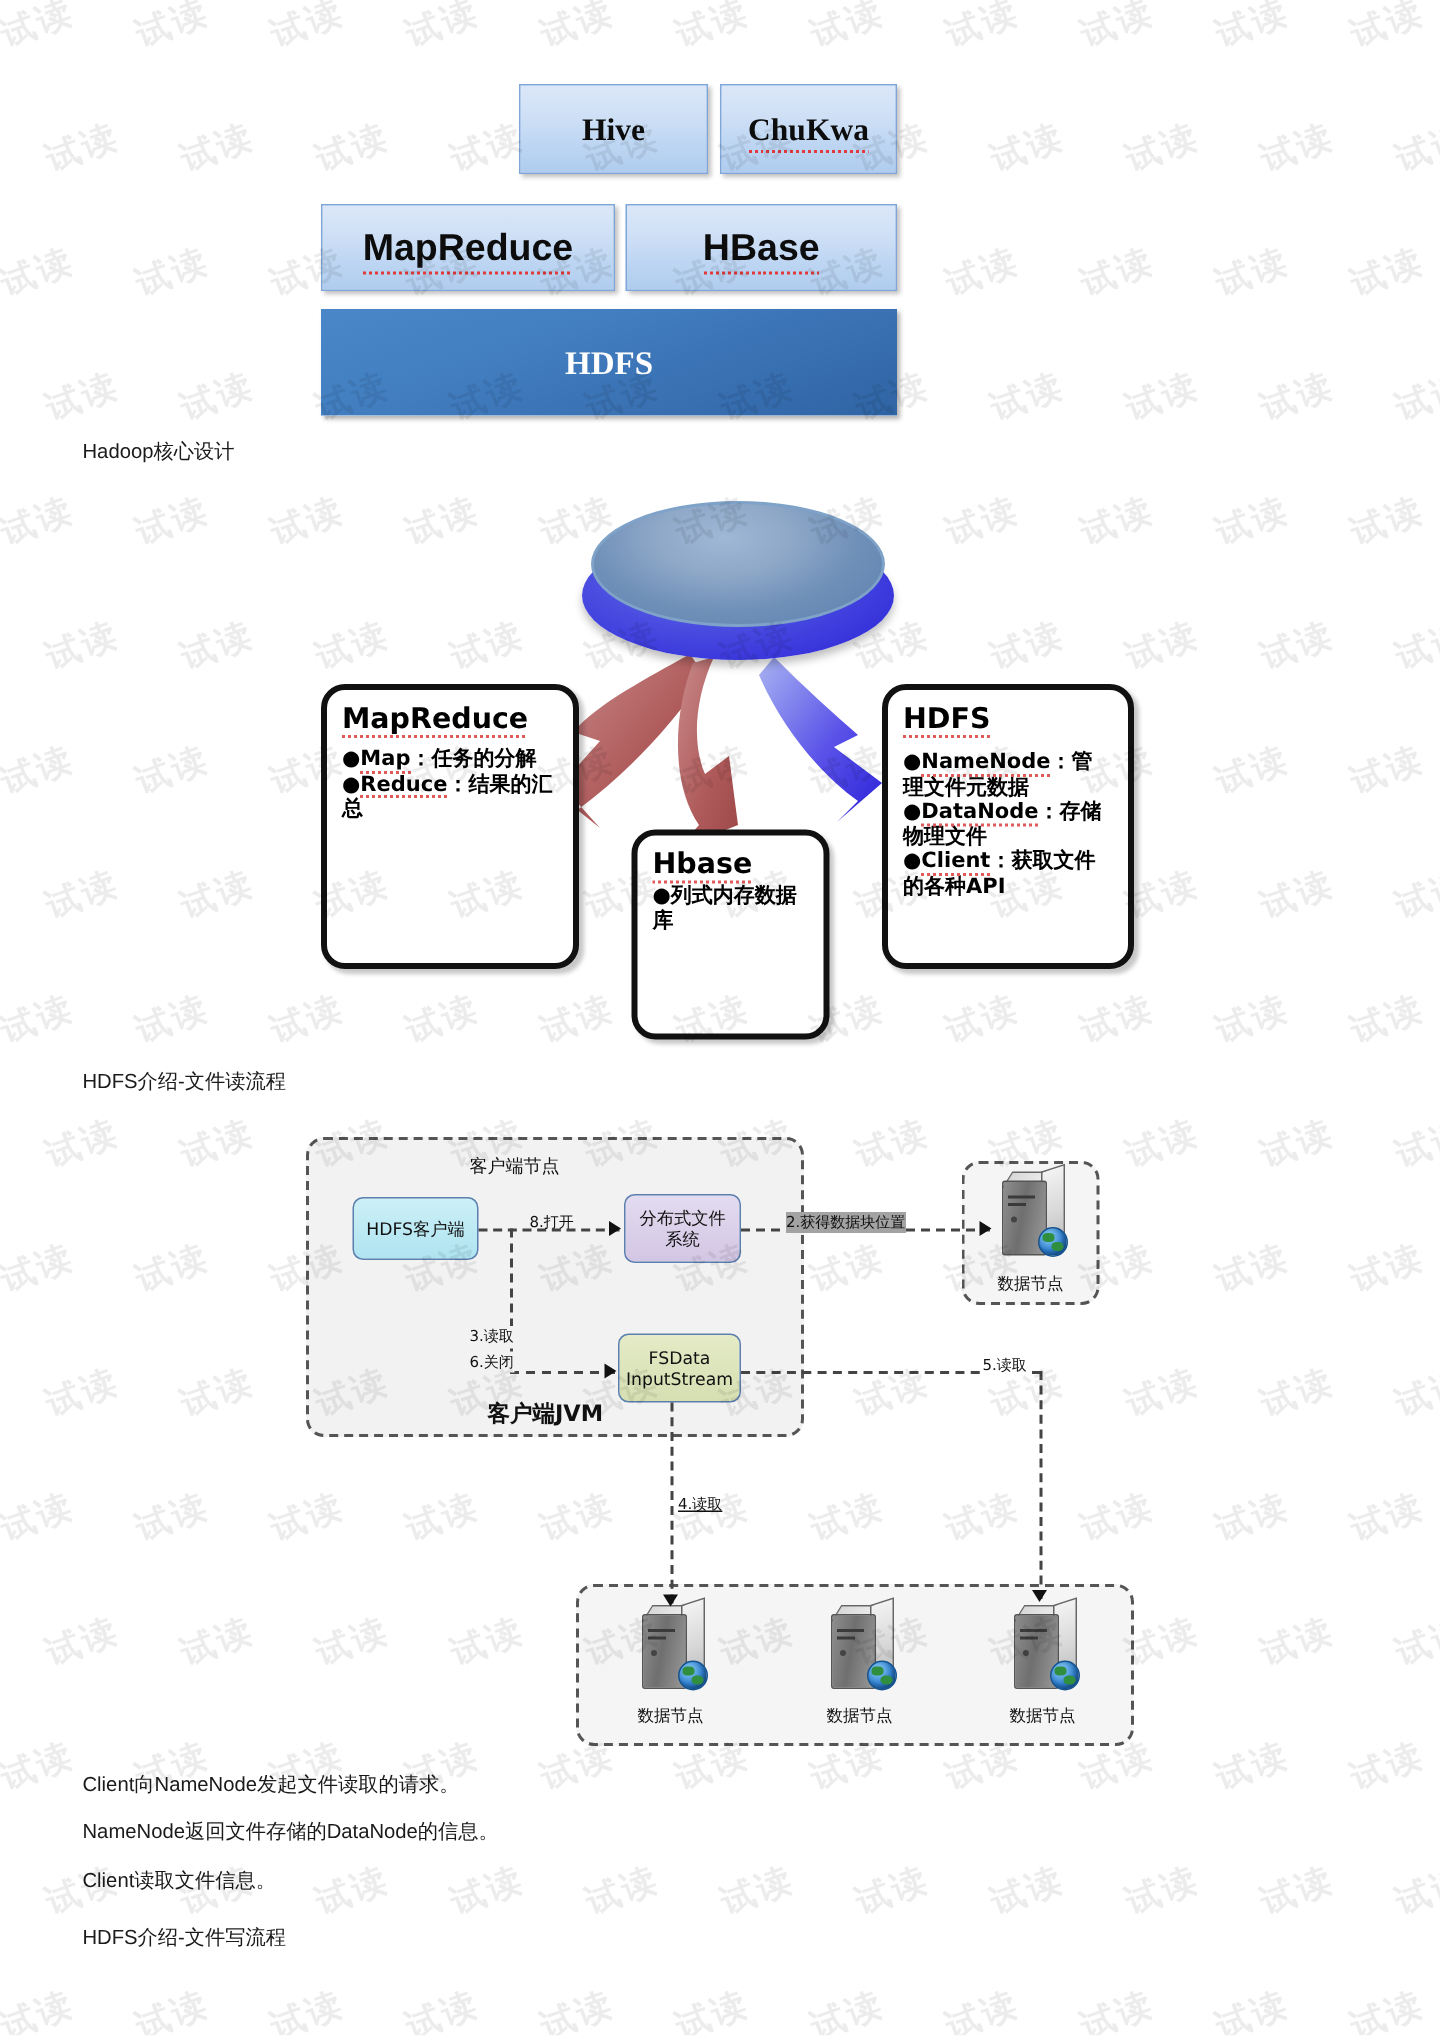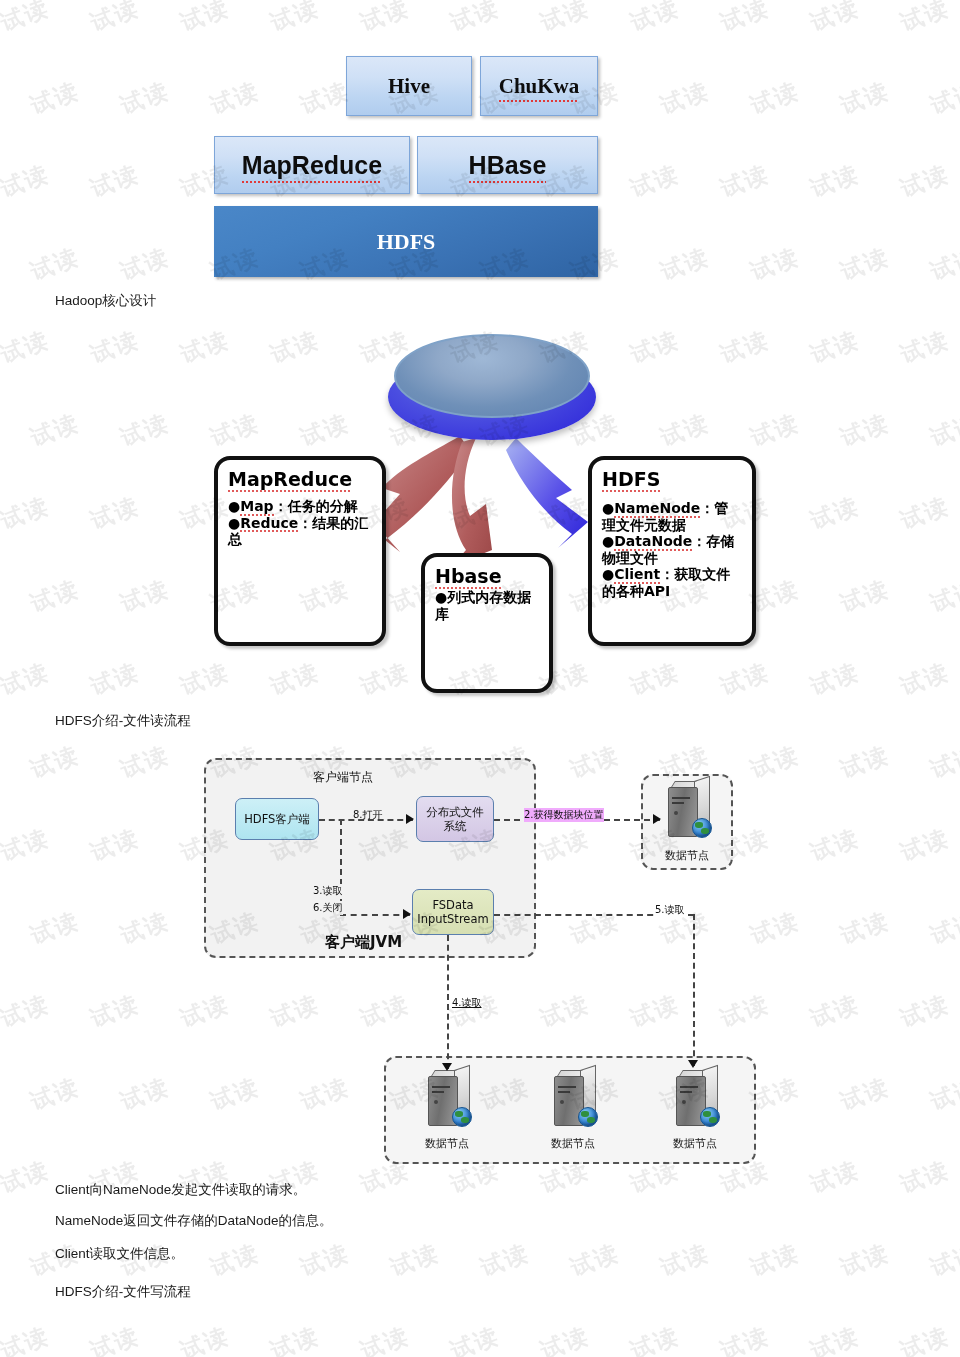--- a/index.html
+++ b/index.html
@@ -347,21 +347,21 @@
     <div class="flowbox fb-olive" style="left:412px;top:141px;width:82px;height:46px;">
       <span style="padding:0 4px;">FSData InputStream</span>
     </div>
 
     <div class="hline" style="left:319px;top:71px;width:94px;"></div>
     <div class="arrowhead ar-right" style="left:406px;top:66px;"></div>
     <div class="steplabel" style="left:353px;top:60px;">8.打开</div>
 
     <div class="hline" style="left:494px;top:71px;width:166px;"></div>
     <div class="arrowhead ar-right" style="left:653px;top:66px;"></div>
-    <div class="steplabel" style="left:524px;top:60px;background:#f0abfc;">2.获得数据块位置</div>
+    <div class="steplabel" style="left:524px;top:60px;background:#a3a3a3;">2.获得数据块位置</div>
 
     <div class="vline" style="left:340px;top:71px;height:96px;"></div>
     <div class="hline" style="left:340px;top:166px;width:70px;"></div>
     <div class="arrowhead ar-right" style="left:403px;top:161px;"></div>
     <div class="steplabel" style="left:313px;top:136px;background:#f2f2f2;">3.读取</div>
     <div class="steplabel" style="left:313px;top:153px;background:#f2f2f2;">6.关闭</div>
 
     <div class="hline" style="left:494px;top:166px;width:200px;"></div>
     <div class="vline" style="left:693px;top:166px;height:152px;"></div>
     <div class="arrowhead ar-down" style="left:688px;top:312px;"></div>

